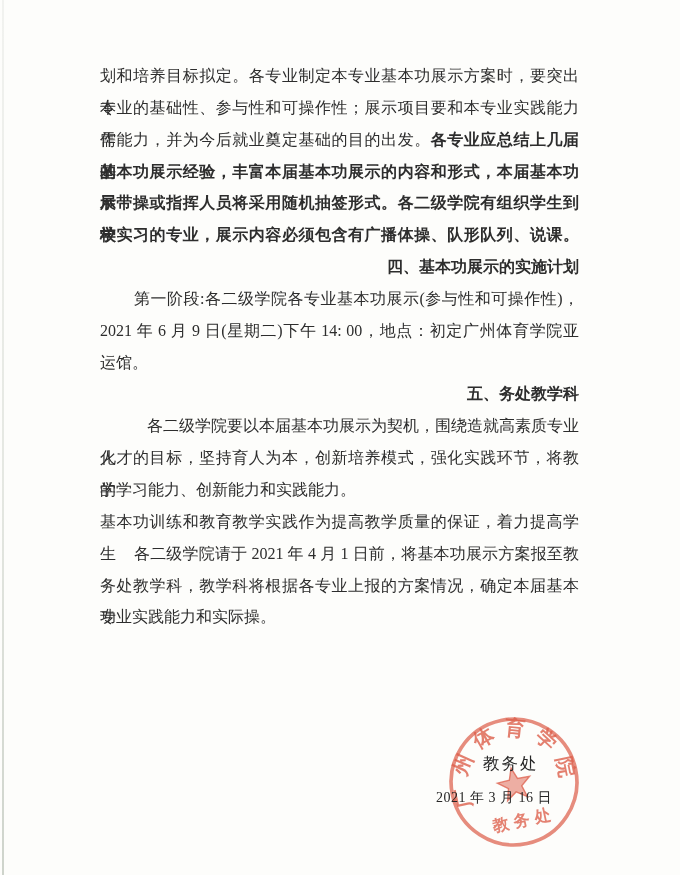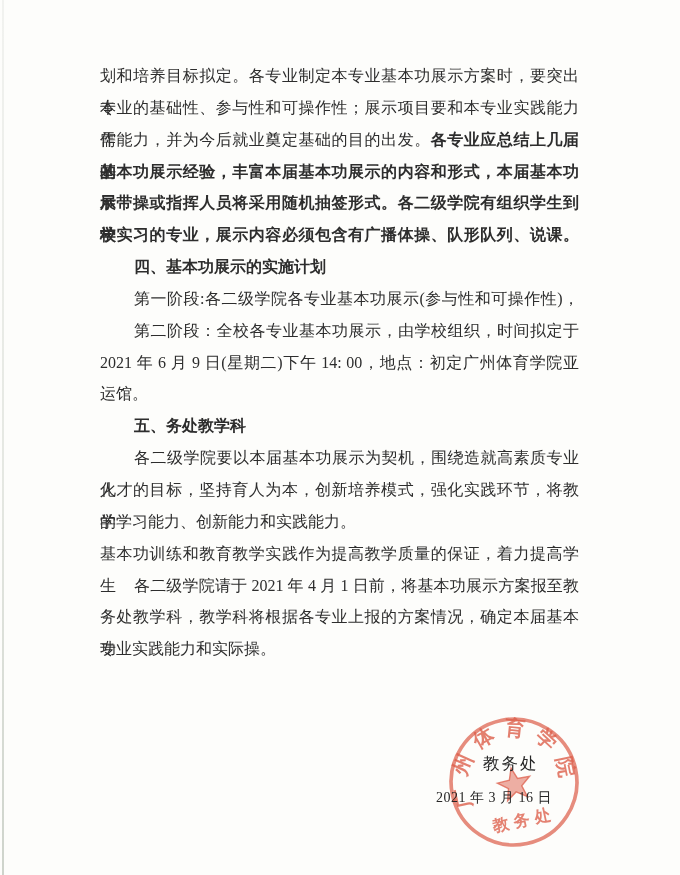--- a/index.html
+++ b/index.html
@@ -15,21 +15,21 @@
     opacity:.9;
   }
   .doc{
     position:absolute;left:100px;top:47px;width:479px;margin-top:13px;
   }
   .line{
     height:31.85px;line-height:31.85px;font-size:16px;
     white-space:normal;overflow:visible;
   }
   .just{text-align:justify;text-align-last:justify;}
-  .ind{text-indent:34px;}
+  .ind{text-indent:34px;text-align:right;}
   .b{font-weight:bold;}
   .sig{
     position:absolute;left:483px;top:753px;
     font-size:16.5px;letter-spacing:2px;color:#262626;z-index:3;
   }
   .date{
     position:absolute;left:436px;top:789px;
     font-size:14px;letter-spacing:.5px;color:#262626;z-index:3;
   }
   .seal{
@@ -44,21 +44,20 @@
 
 <div class="doc">
   <div class="line just"><span>划和培养目标拟定。各专业制定本专业基本功展示方案时，要突出本</span></div>
   <div class="line just"><span>专业的基础性、参与性和可操作性；展示项目要和本专业实践能力需</span></div>
   <div class="line just"><span>作能力，并为今后就业奠定基础的目的出发。</span><span class="b">各专业应总结上几届的</span></div>
   <div class="line just"><span class="b">基本功展示经验，丰富本届基本功展示的内容和形式，本届基本功展</span></div>
   <div class="line just"><span class="b">示带操或指挥人员将采用随机抽签形式。各二级学院有组织学生到学</span></div>
   <div class="line just"><span class="b">校实习的专业，展示内容必须包含有广播体操、队形队列、说课。</span></div>
   <div class="line ind"><span class="b">四、基本功展示的实施计划</span></div>
   <div class="line just ind"><span>第一阶段:各二级学院各专业基本功展示(参与性和可操作性)，</span></div>
-  <div class="line just ind"><span>第二阶段：全校各专业基本功展示，由学校组织，时间拟定于</span></div>
   <div class="line just"><span>2021 年 6 月 9 日(星期二)下午 14: 00，地点：初定广州体育学院亚</span></div>
   <div class="line"><span>运馆。</span></div>
   <div class="line ind"><span class="b">五、务处教学科</span></div>
   <div class="line just ind"><span>各二级学院要以本届基本功展示为契机，围绕造就高素质专业化</span></div>
   <div class="line just"><span>人才的目标，坚持育人为本，创新培养模式，强化实践环节，将教学</span></div>
   <div class="line"><span>的学习能力、创新能力和实践能力。</span></div>
   <div class="line just"><span>基本功训练和教育教学实践作为提高教学质量的保证，着力提高学生</span></div>
   <div class="line just ind"><span>各二级学院请于 2021 年 4 月 1 日前，将基本功展示方案报至教</span></div>
   <div class="line just"><span>务处教学科，教学科将根据各专业上报的方案情况，确定本届基本功</span></div>
   <div class="line"><span>专业实践能力和实际操。</span></div>

